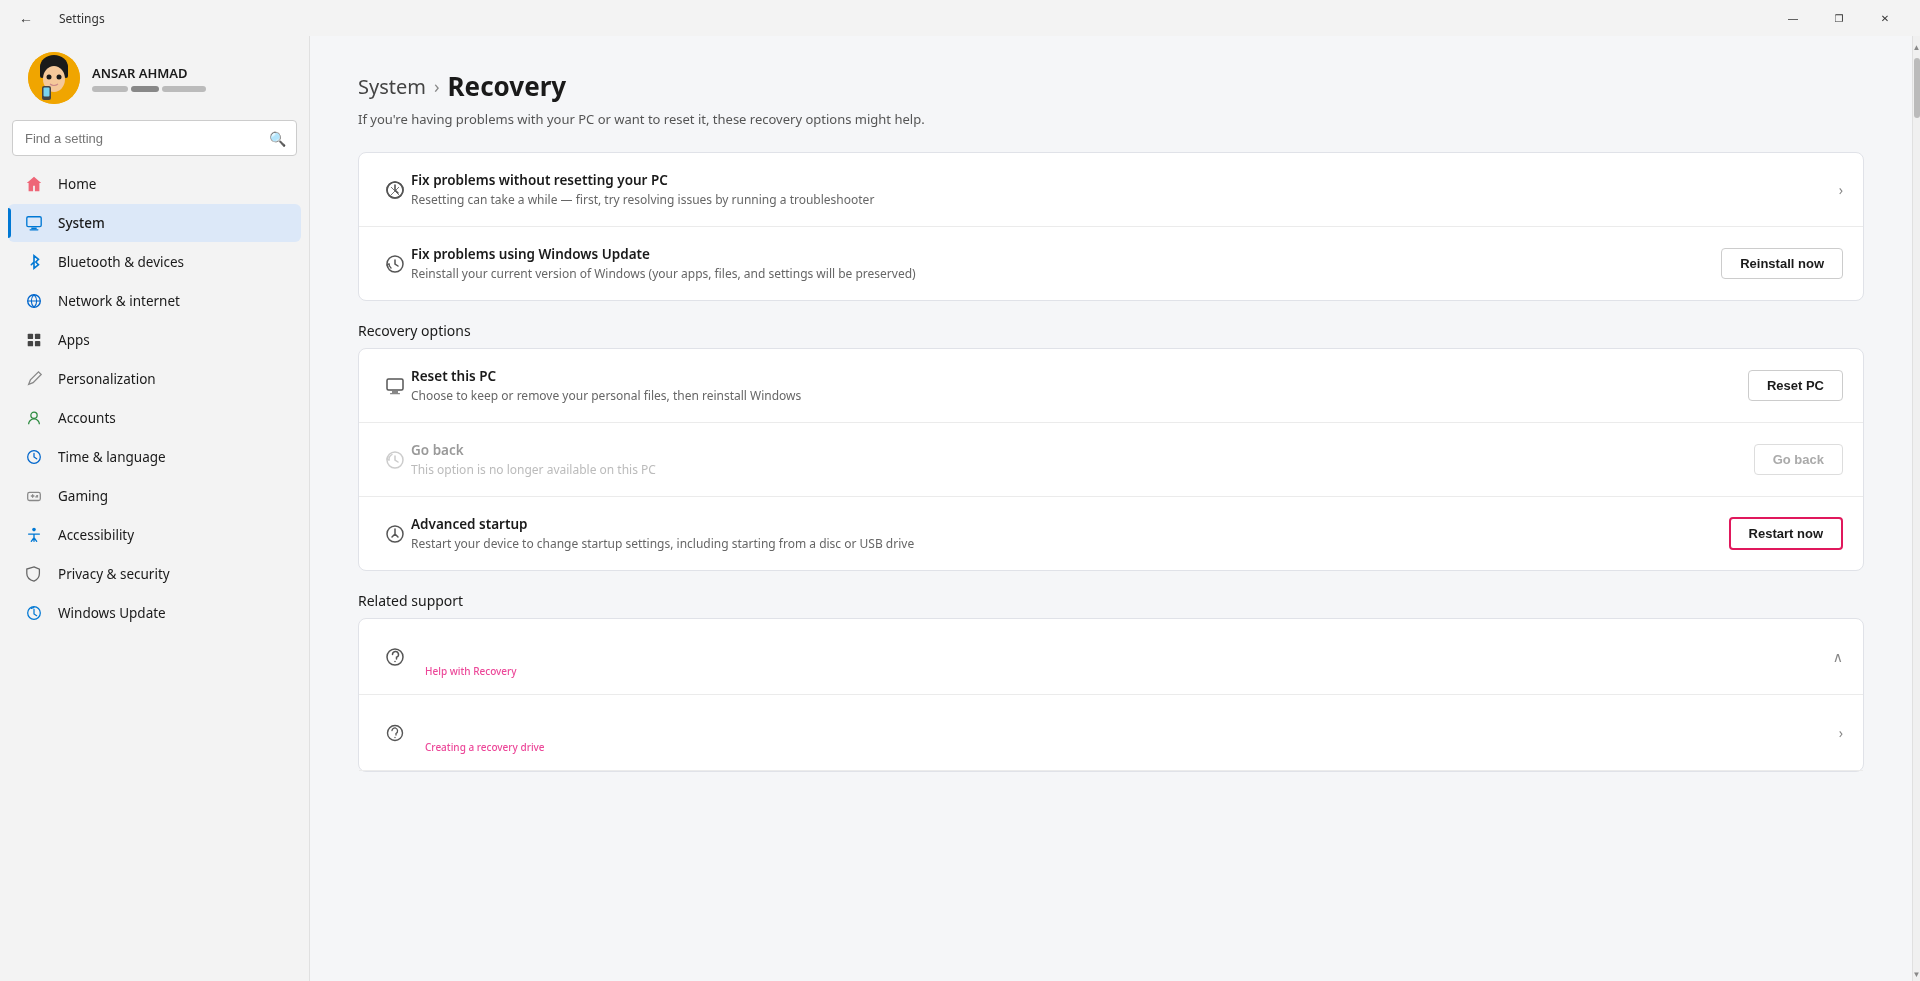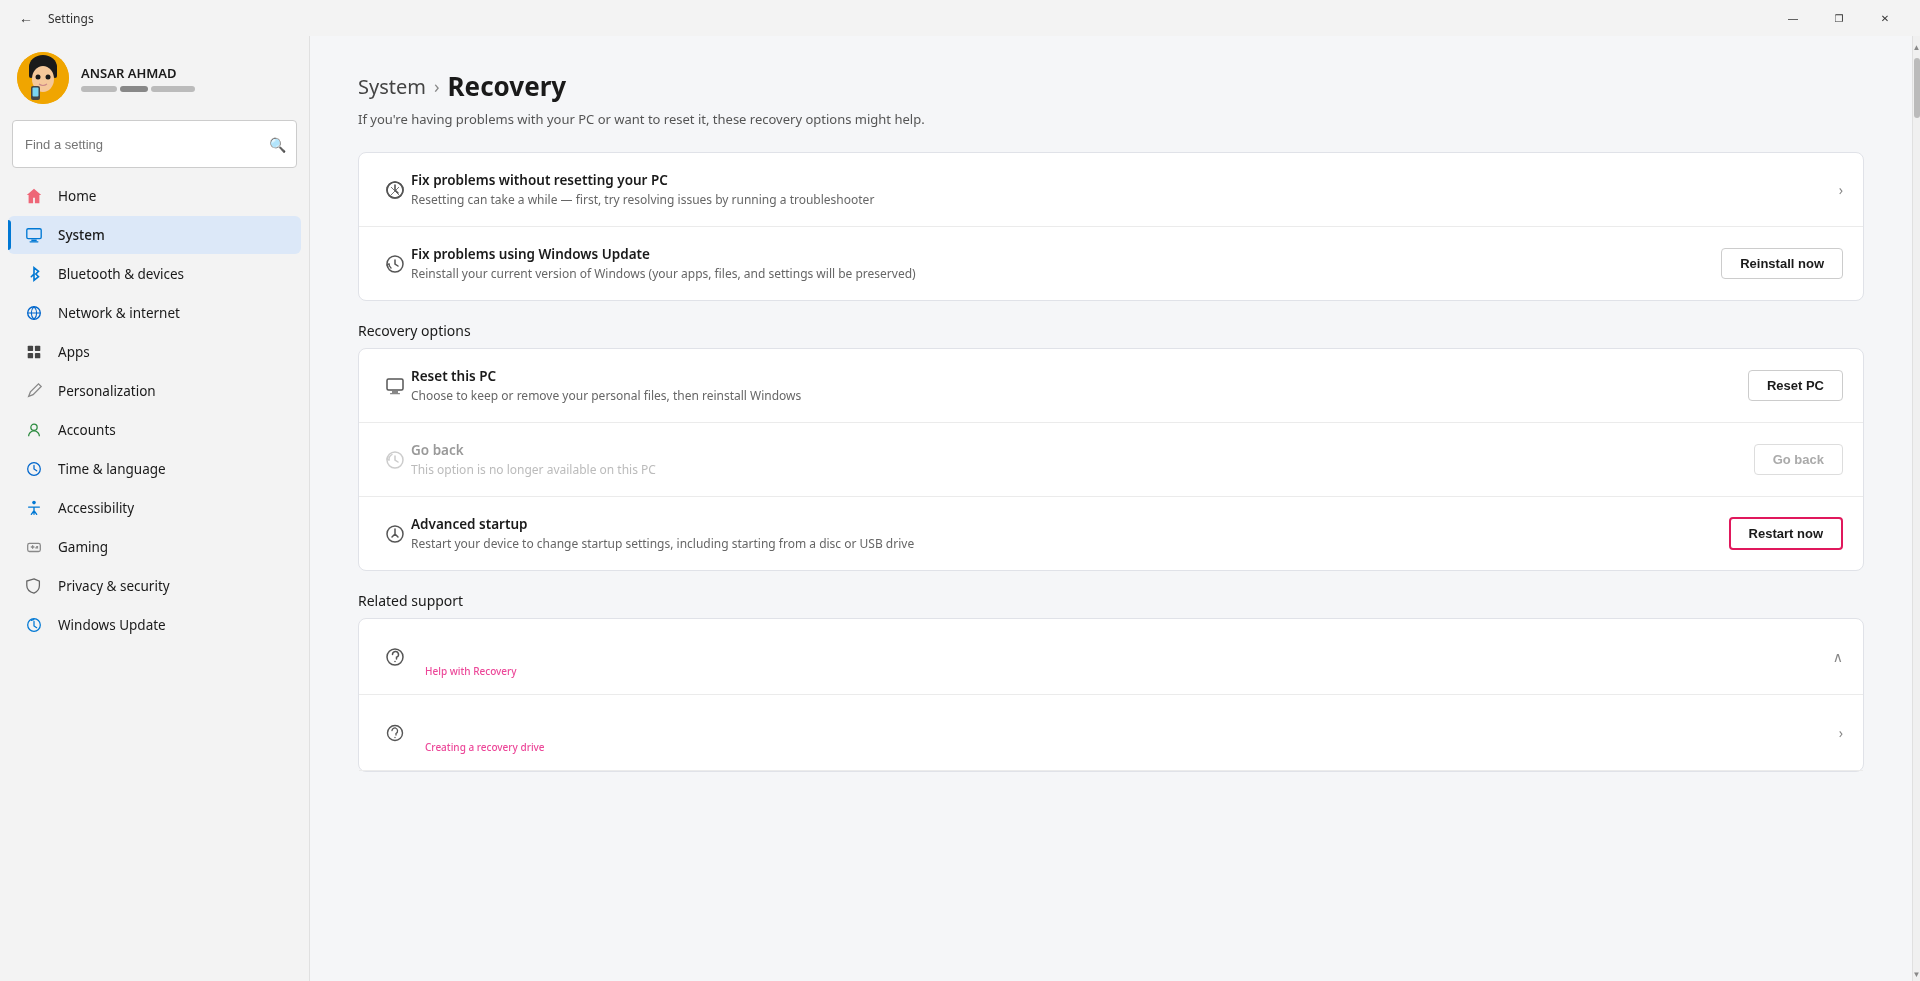--- a/index.html
+++ b/index.html
@@ -25,21 +25,21 @@
     .titlebar-back {
       width: 28px; height: 28px;
       border: none; background: none;
       cursor: pointer;
       font-size: 14px;
       color: #333;
       display: flex; align-items: center; justify-content: center;
       border-radius: 4px;
     }
     .titlebar-title {
-      margin-left: 8px;
+      margin-left: 19px;
       font-size: 12px;
       color: #333;
     }
     .titlebar-controls {
       margin-left: auto;
       display: flex; gap: 0;
     }
     .titlebar-btn {
       width: 46px; height: 36px;
       border: none; background: none;
@@ -65,21 +65,21 @@
       flex-direction: column;
       padding: 0 0 12px 0;
       overflow-y: auto;
       border-right: 1px solid #e0e0e0;
     }
 
     
     .user-profile {
       display: flex;
       align-items: center;
-      padding: 16px 16px 12px 17px;
+      padding: 16px 16px 12px 28px;
       gap: 12px;
     }
     .user-avatar {
       width: 52px; height: 52px;
       border-radius: 50%;
       background: #f0a500;
       overflow: hidden;
       display: flex; align-items: center; justify-content: center;
       flex-shrink: 0;
     }
@@ -94,21 +94,21 @@
     .bar-med { width: 28px; background: #888; }
     .bar-long { width: 44px; }
 
     
     .search-box {
       margin: 4px 12px 8px 12px;
       position: relative;
     }
     .search-box input {
       width: 100%;
-      height: 48px;
+      height: 36px;
       border: 1px solid #ccc;
       border-radius: 4px;
       padding: 0 36px 0 12px;
       font-size: 13px;
       background: white;
       outline: none;
       color: #555;
     }
     .search-icon {
       position: absolute;
@@ -400,34 +400,34 @@
             <svg width="18" height="18" viewBox="0 0 20 20">
               <circle cx="10" cy="10" r="7" stroke="#0066cc" stroke-width="1.4" fill="none"></circle>
               <path d="M10 6v4l3 2" stroke="#0066cc" stroke-width="1.4" stroke-linecap="round" fill="none"></path>
             </svg>
           </span>
           <span>Time &amp; language</span>
         </div>
         <div class="nav-item">
           <span class="nav-icon">
             <svg width="18" height="18" viewBox="0 0 20 20">
+              <rect x="3" y="6" width="14" height="9" rx="2" stroke="#888" stroke-width="1.4" fill="none"></rect>
+              <path d="M7 10h3M8.5 8.5v3M13 9.5h1M12 11h2" stroke="#888" stroke-width="1.4" stroke-linecap="round"></path>
+            </svg>
+          </span>
+          <span>Gaming</span>
+        </div>
+        <div class="nav-item">
+          <span class="nav-icon">
+            <svg width="18" height="18" viewBox="0 0 20 20">
               <circle cx="10" cy="4" r="2" fill="#0078d4"></circle>
               <path d="M4 9h12M10 9v8M7 17l3-4 3 4" stroke="#0078d4" stroke-width="1.5" stroke-linecap="round" fill="none"></path>
             </svg>
           </span>
           <span>Accessibility</span>
-        </div>
-        <div class="nav-item">
-          <span class="nav-icon">
-            <svg width="18" height="18" viewBox="0 0 20 20">
-              <rect x="3" y="6" width="14" height="9" rx="2" stroke="#888" stroke-width="1.4" fill="none"></rect>
-              <path d="M7 10h3M8.5 8.5v3M13 9.5h1M12 11h2" stroke="#888" stroke-width="1.4" stroke-linecap="round"></path>
-            </svg>
-          </span>
-          <span>Gaming</span>
         </div>
         <div class="nav-item">
           <span class="nav-icon">
             <svg width="18" height="18" viewBox="0 0 20 20">
               <path d="M10 2l6 2.5v5c0 4-2.5 7-6 8.5C4.5 16.5 2 13.5 2 9.5v-5L10 2z" stroke="#666" stroke-width="1.4" fill="none"></path>
             </svg>
           </span>
           <span>Privacy &amp; security</span>
         </div>
         <div class="nav-item">

